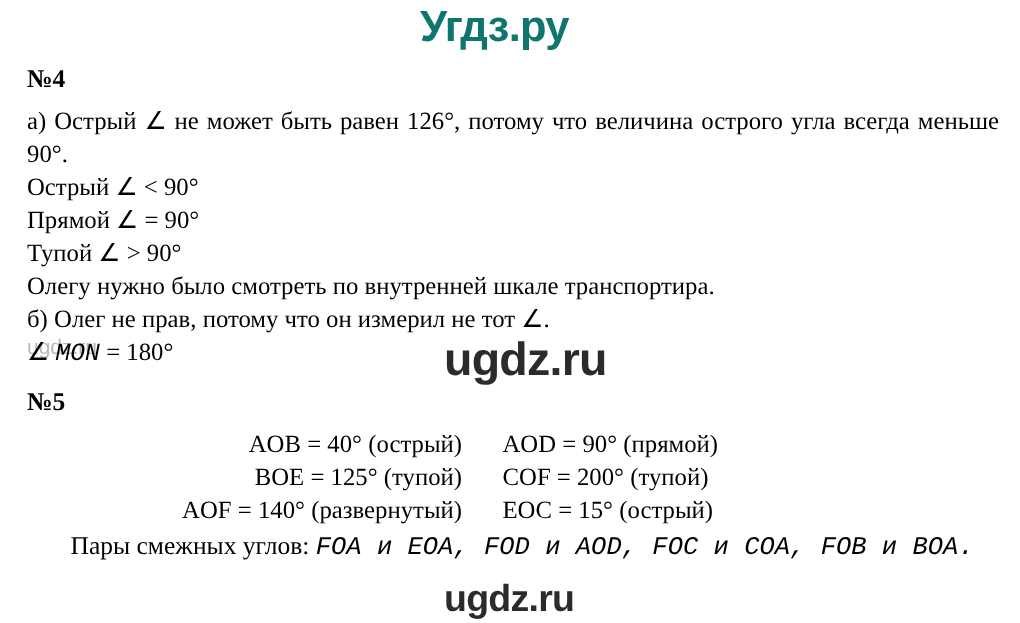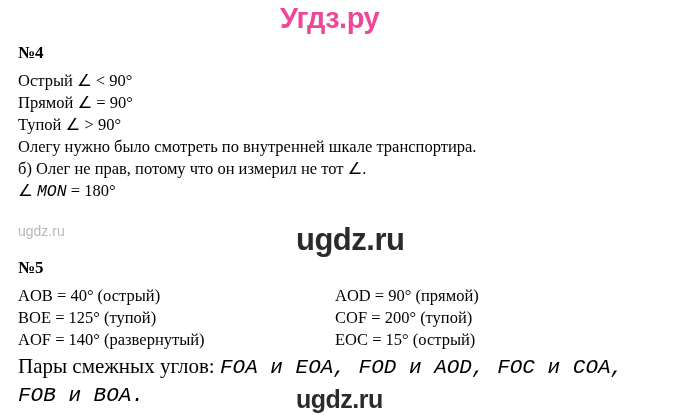--- a/index.html
+++ b/index.html
@@ -20,21 +20,21 @@
     width: 680px;
     height: 415px;
   }
   .wm-top {
     position: absolute;
     top: 2px;
     left: 280px;
     font-family: "Liberation Sans", sans-serif;
     font-size: 29px;
     font-weight: bold;
-    color: #ec4899;
+    color: #0f766e;
     letter-spacing: -0.5px;
   }
   .wm-center {
     position: absolute;
     top: 222px;
     left: 296px;
     font-family: "Liberation Sans", sans-serif;
     font-size: 31px;
     font-weight: bold;
     color: #2b2b2b;
@@ -92,51 +92,54 @@
     width: 648px;
   }
   .cols {
     display: block;
     margin-top: 5px;
   }
   .colrow {
     display: flex;
     line-height: 1.33;
     font-size: 16.5px;
+    text-align: right;
   }
   .colrow .c1 {
     width: 290px;
     white-space: nowrap;
   }
   .colrow .c2 {
     white-space: nowrap;
     margin-left: 27px;
   }
   .italic {
     font-style: italic;
     font-family: Liberation Mono, monospace;
   }
   .final {
     margin-top: 2px;
-    font-size: 21px;
+    font-size: 17px;
     line-height: 1.33;
+    margin-left: 29px;
   }
 </style>
 </head>
 <body>
 
 <div class="page">
 
   <div class="wm-top">Угдз.ру</div>
   <div class="wm-center">ugdz.ru</div>
   <div class="wm-bottom">ugdz.ru</div>
   <div class="wm-small">ugdz.ru</div>
 
   <div class="content">
     <div class="task-num">№4</div>
+    <div class="para justified">а) Острый ∠ не может быть равен 126°, потому что величина острого угла всегда меньше 90°.</div>
     <div class="line">Острый ∠ &lt; 90°</div>
     <div class="line">Прямой ∠ = 90°</div>
     <div class="line">Тупой ∠ &gt; 90°</div>
     <div class="para">Олегу нужно было смотреть по внутренней шкале транспортира.</div>
     <div class="para">б) Олег не прав, потому что он измерил не тот ∠.</div>
     <div class="para">
       <span>∠ </span><span class="italic">MON</span><span> = 180°</span>
     </div>
   </div>
 

